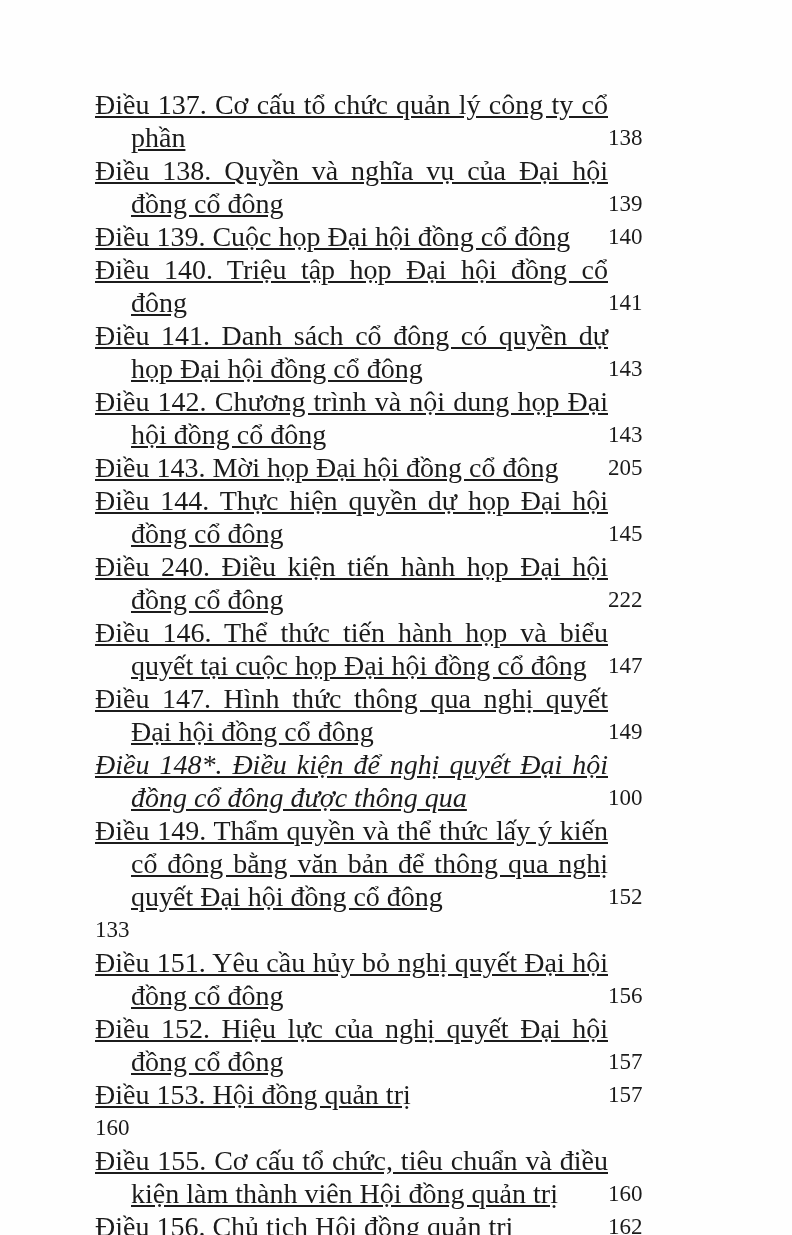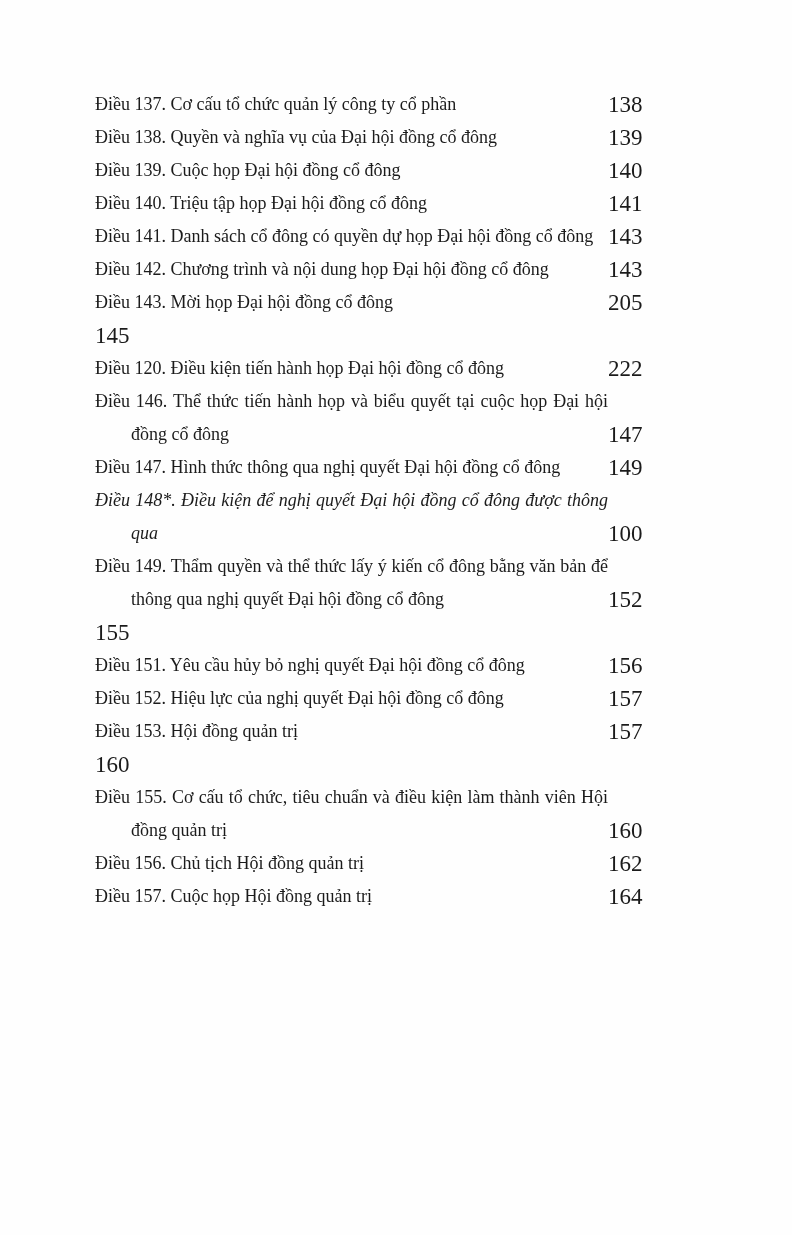--- a/index.html
+++ b/index.html
@@ -20,25 +20,26 @@
   }
   .toc-list {
     display: block;
   }
   .toc-entry {
     display: flex;
     align-items: flex-end;
   }
   .toc-title {
     flex: 1 1 auto;
-    font-size: 18px;
+    font-size: 28px;
     line-height: 33px;
     text-align: justify;
     padding-left: 36px;
     text-indent: -36px;
+    text-decoration: underline;
   }
   .toc-page {
     flex: 0 0 78px;
     width: 78px;
     text-align: left;
     font-size: 23px;
     line-height: 33px;
     align-self: flex-end;
   }
   .toc-entry.italic .toc-title {
@@ -80,25 +81,26 @@
         <div class="toc-title">Điều 142. Chương trình và nội dung họp Đại hội đồng cổ đông</div>
         <div class="toc-page">143</div>
       </div>
 
       <div class="toc-entry">
         <div class="toc-title">Điều 143. Mời họp Đại hội đồng cổ đông</div>
         <div class="toc-page">205</div>
       </div>
 
       <div class="toc-entry">
+        <div class="toc-title">Điều 144. Thực hiện quyền dự họp Đại hội đồng cổ đông</div>
         <div class="toc-page">145</div>
       </div>
 
       <div class="toc-entry">
-        <div class="toc-title">Điều 120. Điều kiện tiến hành họp Đại hội đồng cổ đông</div>
+        <div class="toc-title">Điều 240. Điều kiện tiến hành họp Đại hội đồng cổ đông</div>
         <div class="toc-page">222</div>
       </div>
 
       <div class="toc-entry">
         <div class="toc-title">Điều 146. Thể thức tiến hành họp và biểu quyết tại cuộc họp Đại hội đồng cổ đông</div>
         <div class="toc-page">147</div>
       </div>
 
       <div class="toc-entry">
         <div class="toc-title">Điều 147. Hình thức thông qua nghị quyết Đại hội đồng cổ đông</div>
@@ -109,21 +111,21 @@
         <div class="toc-title">Điều 148*. Điều kiện để nghị quyết Đại hội đồng cổ đông được thông qua</div>
         <div class="toc-page">100</div>
       </div>
 
       <div class="toc-entry">
         <div class="toc-title">Điều 149. Thẩm quyền và thể thức lấy ý kiến cổ đông bằng văn bản để thông qua nghị quyết Đại hội đồng cổ đông</div>
         <div class="toc-page">152</div>
       </div>
 
       <div class="toc-entry">
-        <div class="toc-page">155</div>
+        <div class="toc-page">133</div>
       </div>
 
       <div class="toc-entry">
         <div class="toc-title">Điều 151. Yêu cầu hủy bỏ nghị quyết Đại hội đồng cổ đông</div>
         <div class="toc-page">156</div>
       </div>
 
       <div class="toc-entry">
         <div class="toc-title">Điều 152. Hiệu lực của nghị quyết Đại hội đồng cổ đông</div>
         <div class="toc-page">157</div>

